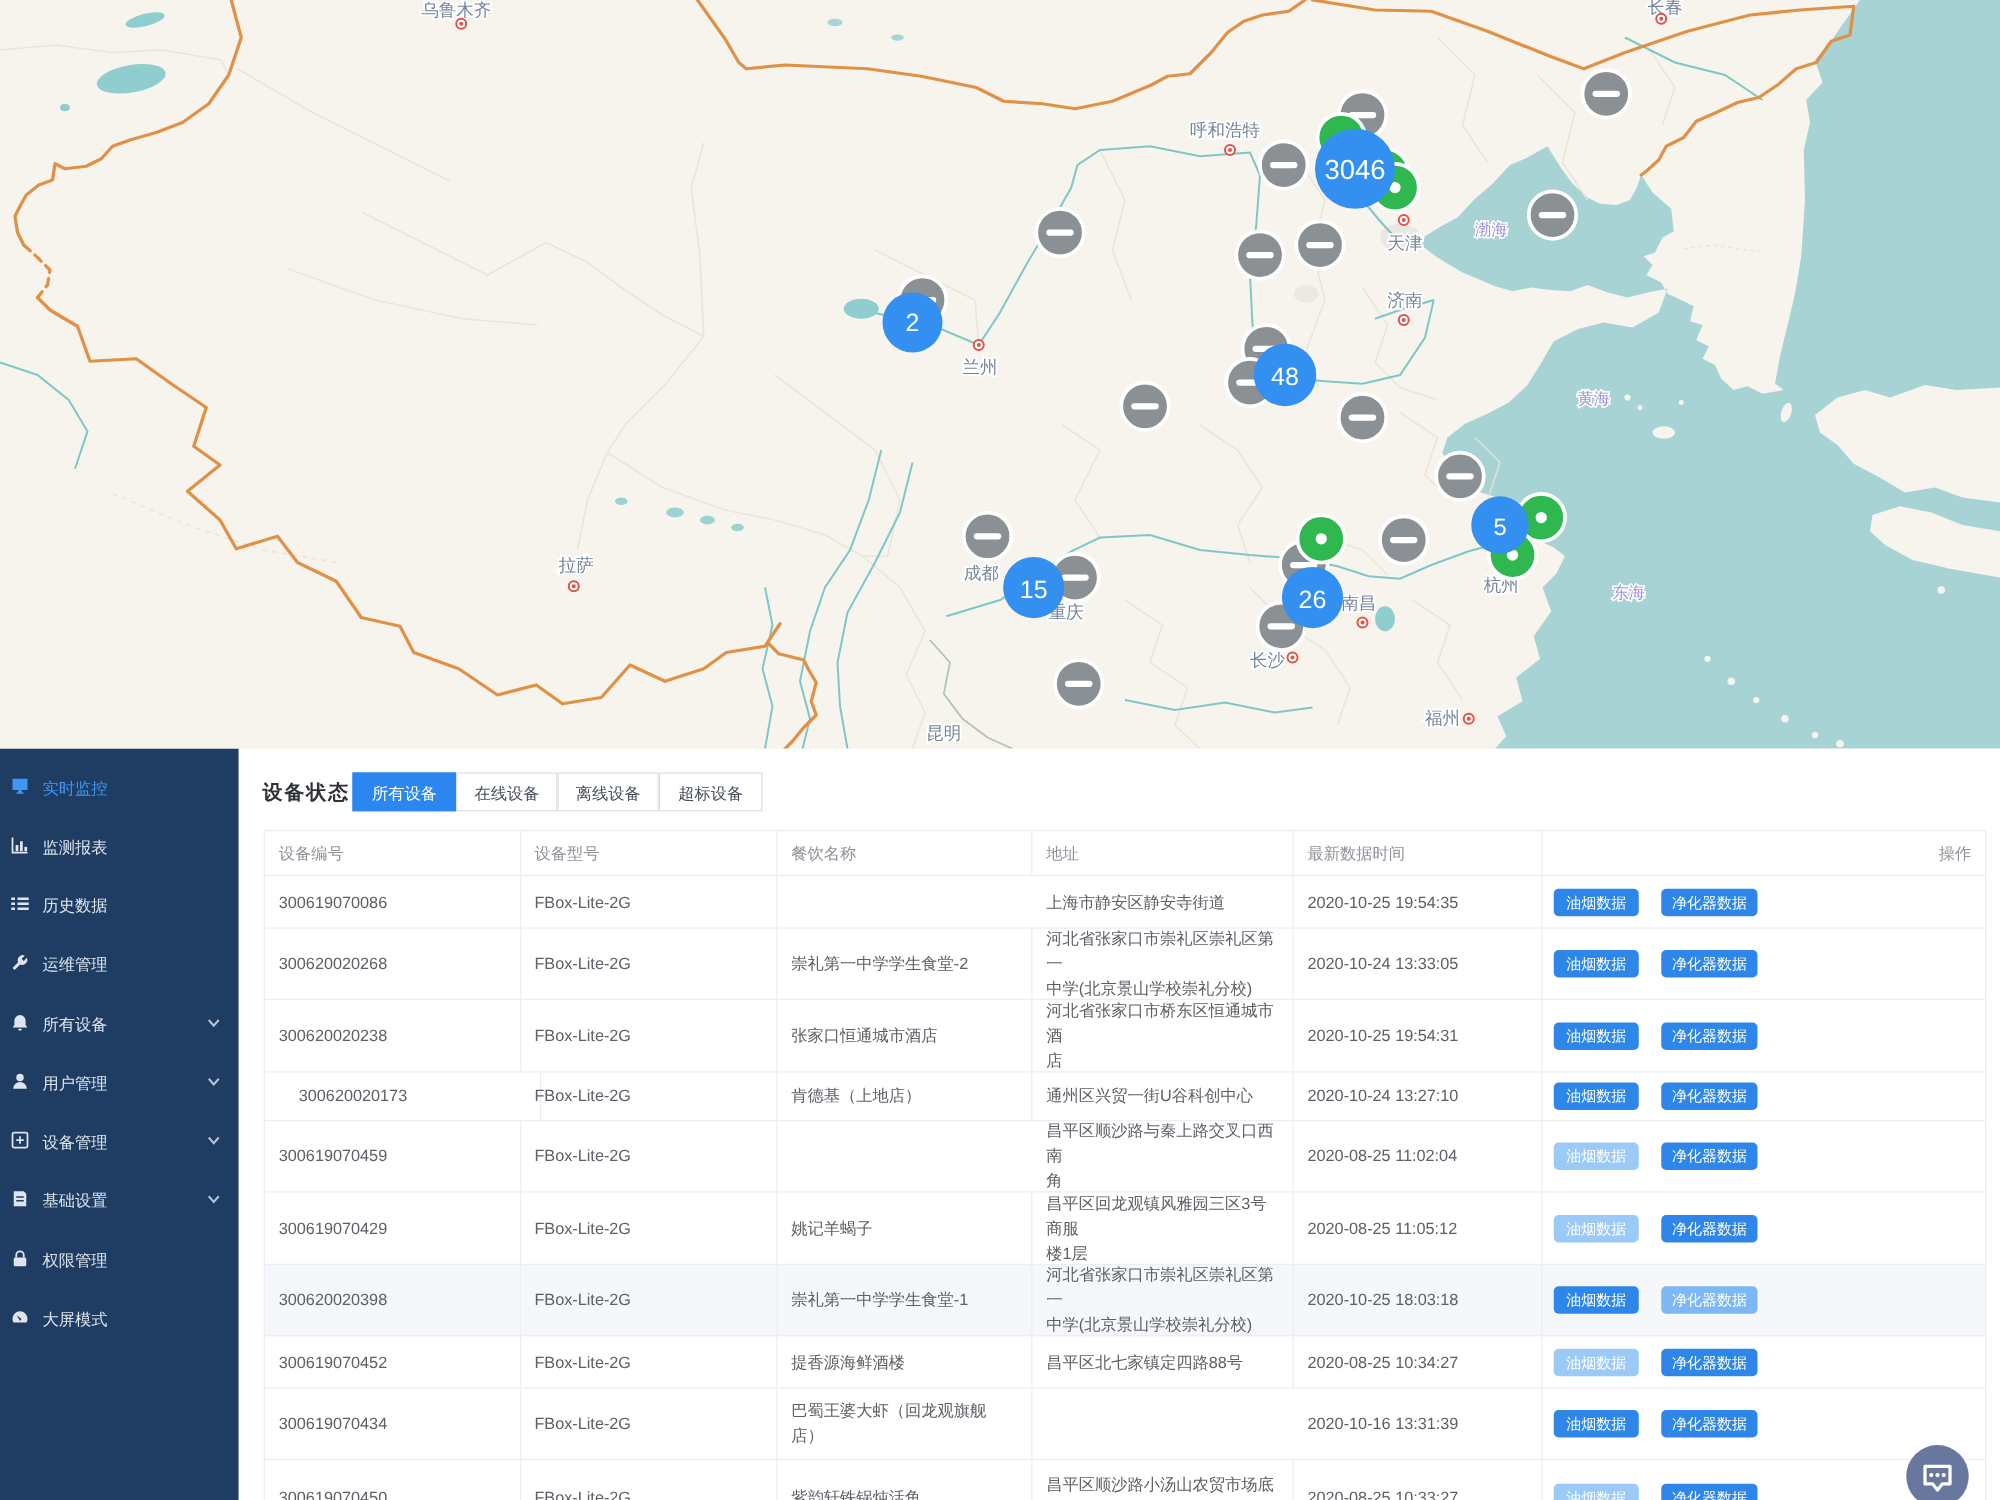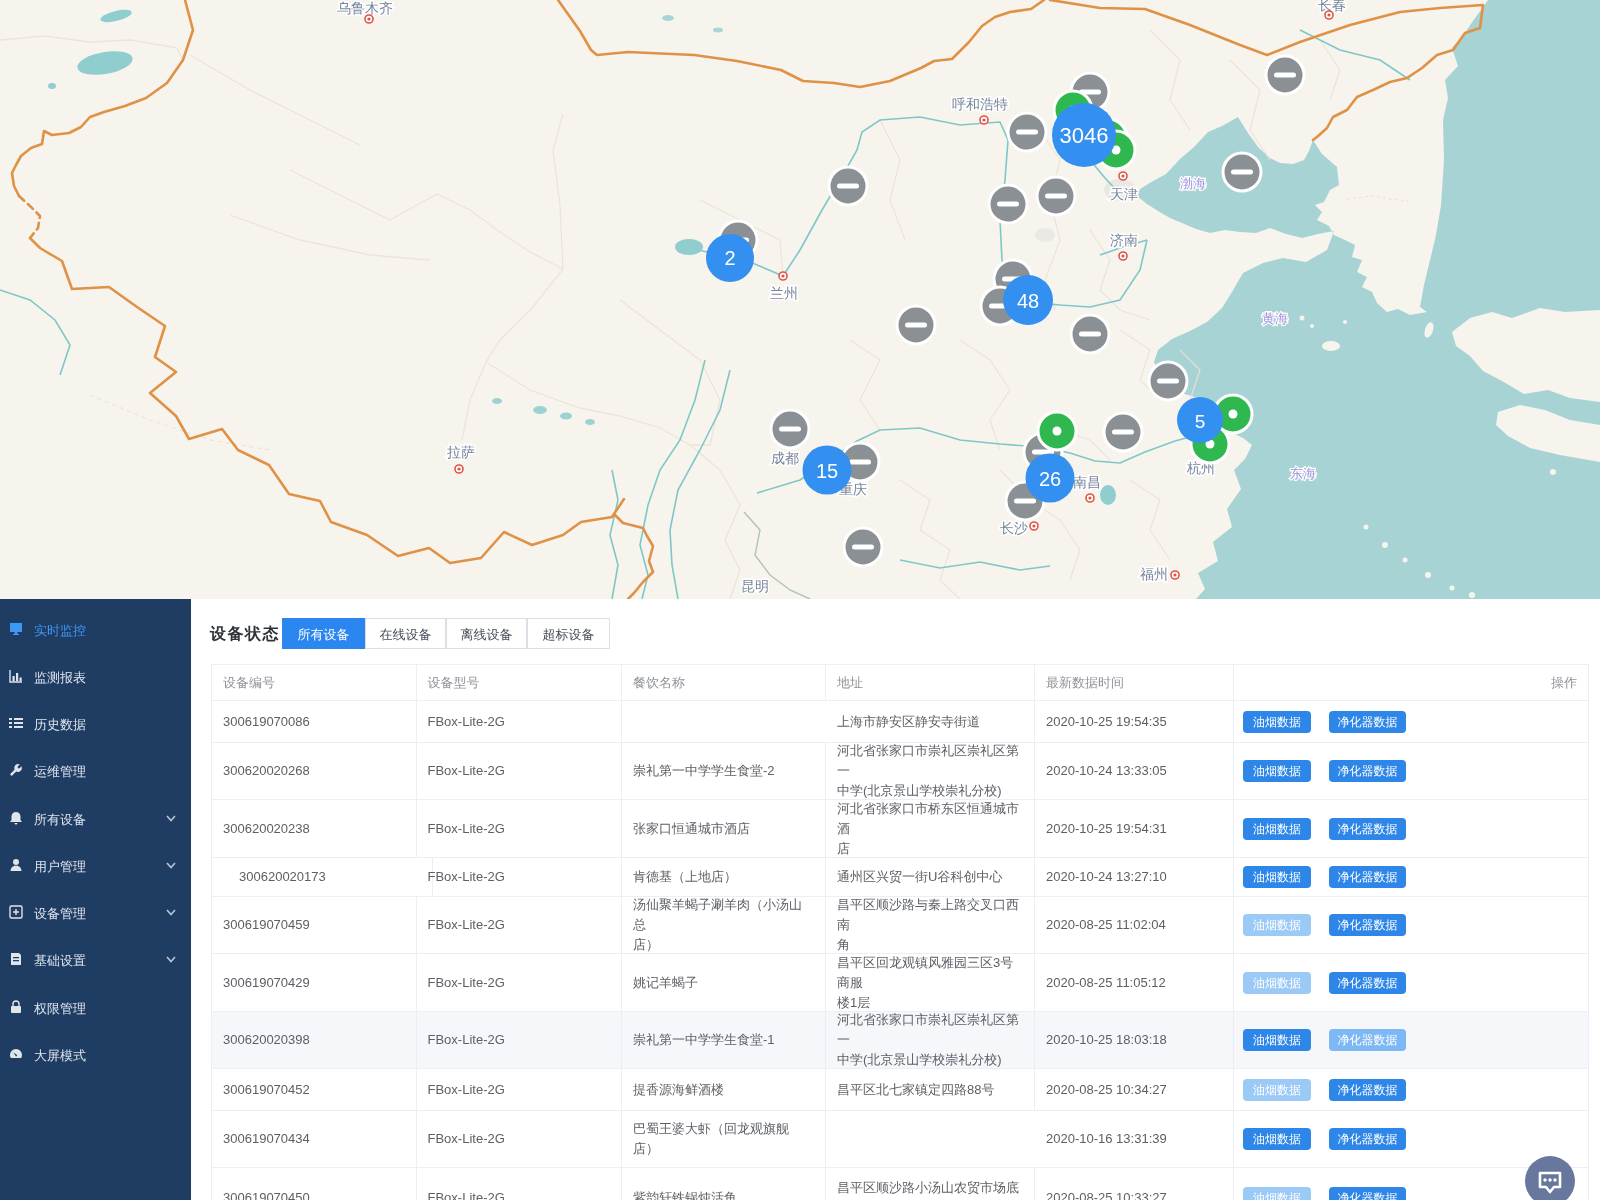--- a/index.html
+++ b/index.html
@@ -431,23 +431,20 @@
           <div class="btn b2">净化器数据</div>
         </div>
       </div>
 <div class="tr" style="height:56px;">
         <div class="td" style="left:0px;width:204.5px;">
           <div class="in">300619070459</div>
         </div>
         <div class="td" style="left:204.5px;width:205.5px;">
           <div class="in">FBox-Lite-2G</div>
         </div>
-        <div class="td" style="left:410px;width:204px;">
-          <div class="in">汤仙聚羊蝎子涮羊肉（小汤山总<br>店）</div>
-        </div>
         <div class="td" style="left:614px;width:209px;">
           <div class="in">昌平区顺沙路与秦上路交叉口西南<br>角</div>
         </div>
         <div class="td" style="left:823px;width:199px;">
           <div class="in">2020-08-25 11:02:04</div>
         </div>
         <div class="td" style="left:1022px;width:355px;">
           <div class="btn b1 dis">油烟数据</div>
           <div class="btn b2">净化器数据</div>
         </div>

